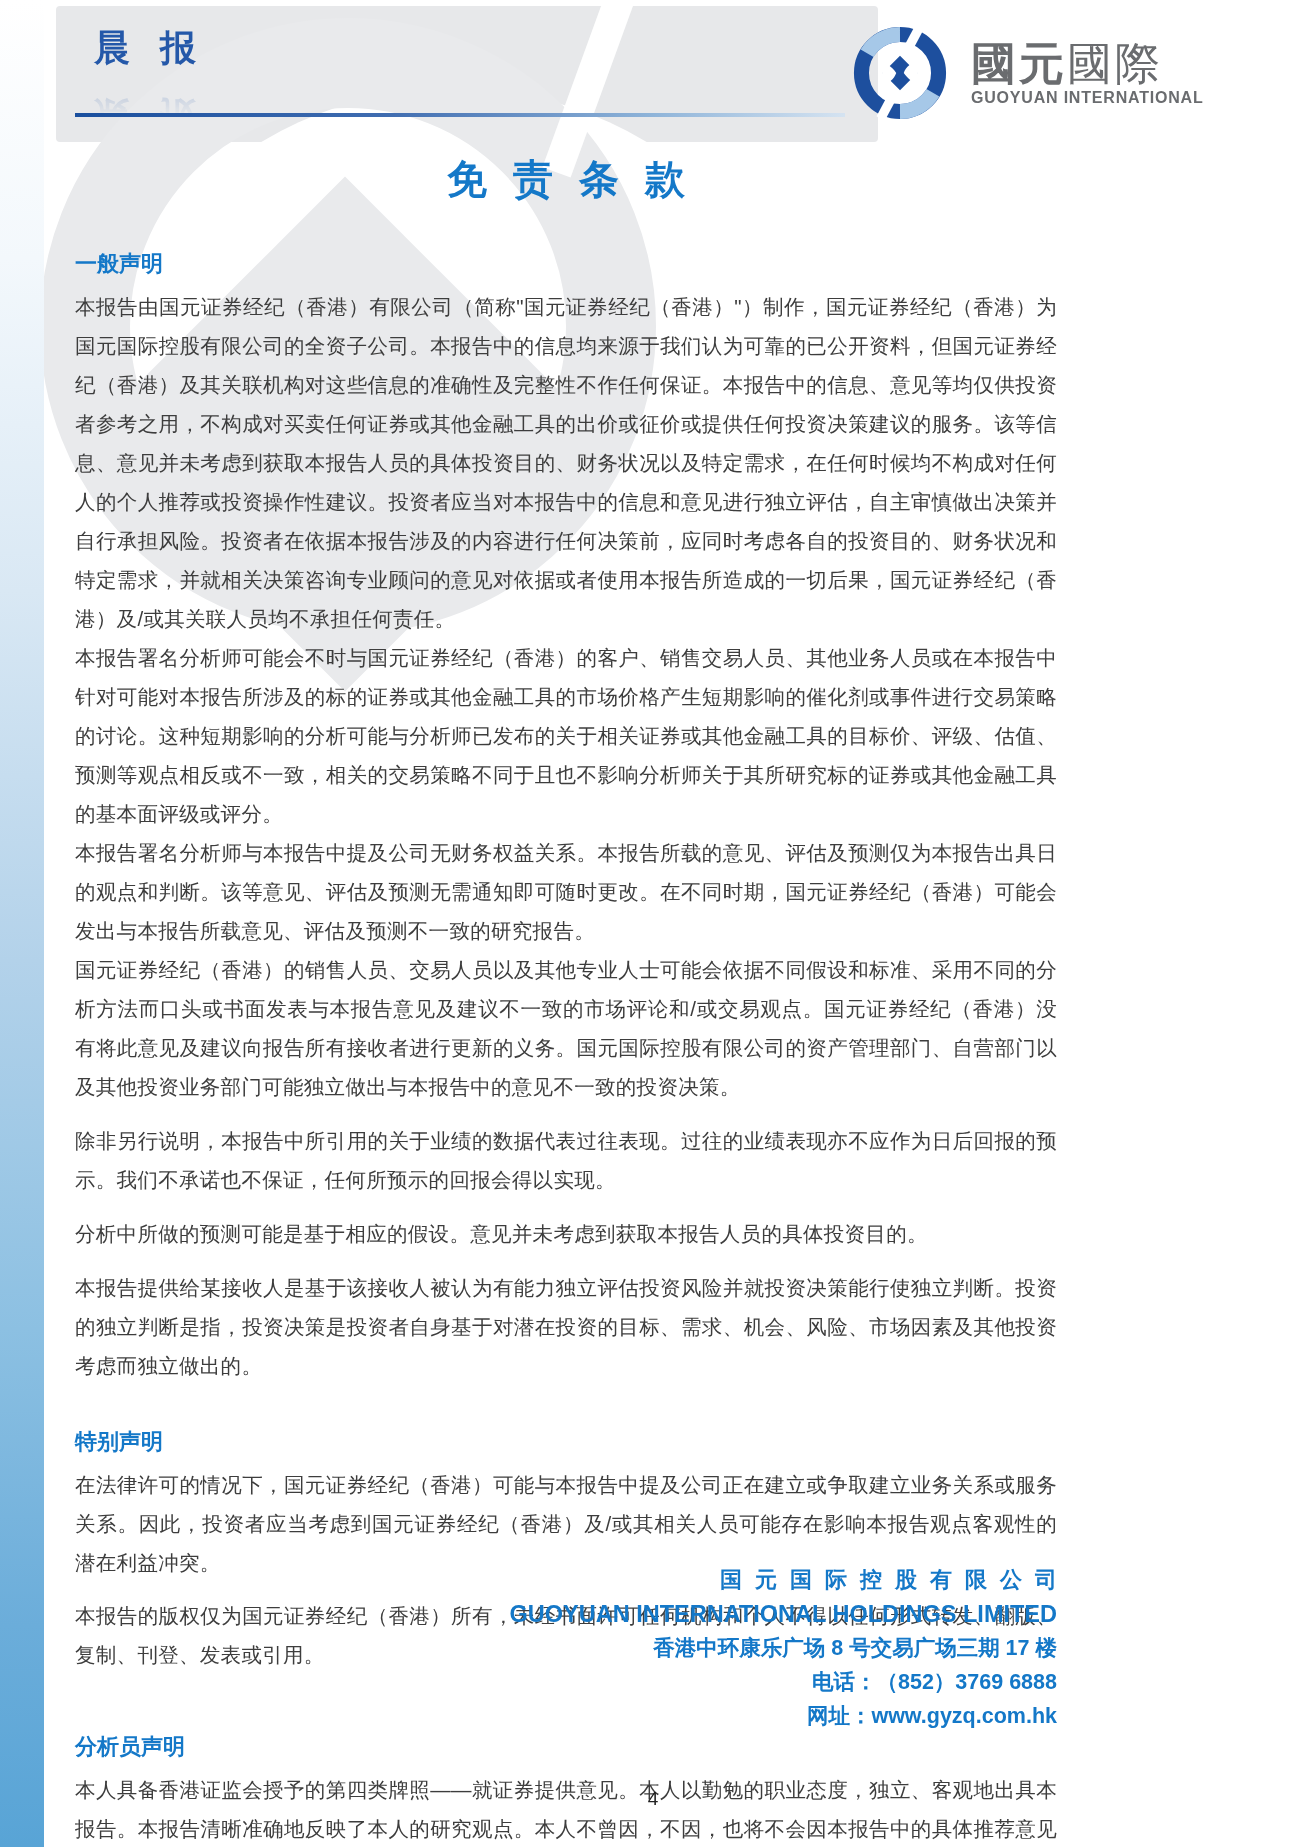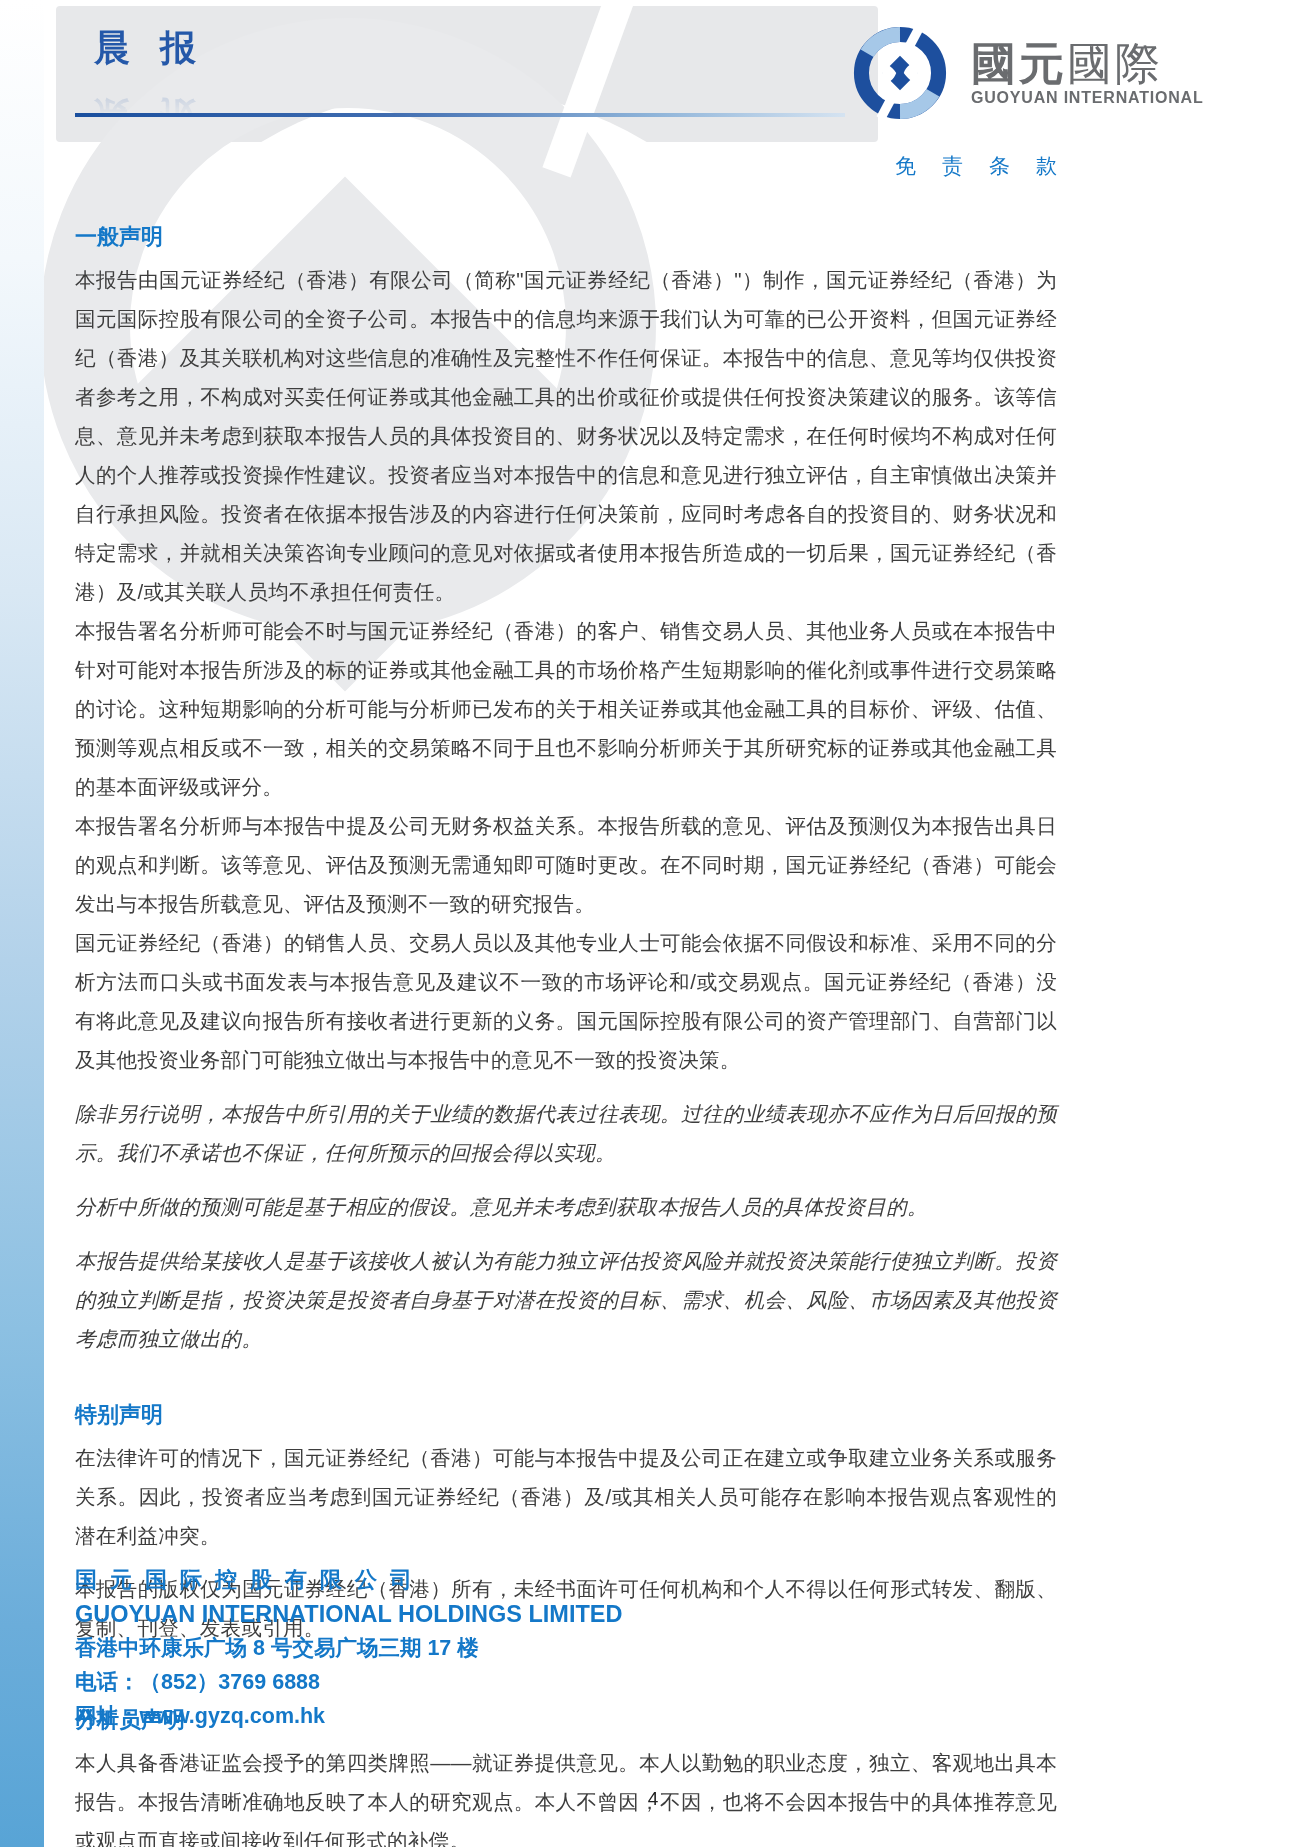--- a/index.html
+++ b/index.html
@@ -44,36 +44,36 @@
     background:linear-gradient(90deg,#1a4f9e 0%,#3f6cb0 40%,#8fb4d9 75%,#d5e3f1 100%);
   }
   .brand{position:absolute; left:853px; top:26px; display:flex; align-items:center; gap:24px; z-index:4;}
   .brand-zh{font-size:45px; color:#6a6c6f; letter-spacing:3px; line-height:1.1; white-space:nowrap;}
   .brand-zh .b{font-weight:700;}
   .brand-zh .l{font-weight:300;}
   .brand-en{font-size:16px; font-weight:600; color:#6a6c6f; letter-spacing:.8px; margin-top:0; white-space:nowrap;}
   
   .content{position:absolute; left:75px; top:152px; width:982px; z-index:2;}
   .doc-title{
-    margin:0 -26px 42px 0; text-align:right; font-size:21px; font-weight:400;
+    margin:0 -26px 42px 0; text-align:center; font-size:40px; font-weight:700;
     letter-spacing:26px; color:#1478c8;
   }
   .sec-h{margin:0 0 8px 0; font-size:22px; font-weight:700; color:#1478c8;}
   .para{
     margin:0; font-size:20.5px; color:#3d3d3d; line-height:39px;
     text-align:justify; letter-spacing:.3px;
   }
-  section:nth-of-type(1) .para:nth-of-type(n+5){margin-top:15px;font-style:italic;}
+  section:nth-of-type(1) .para:nth-of-type(n+5){margin-top:15px;}
   section:nth-of-type(2) .para:nth-of-type(2){margin-top:14px;}
   section + section{margin-top:42px;}
   section:nth-of-type(3){margin-top:58px;}
   
   .company{
     position:absolute; left:75px; top:1563px; width:982px; z-index:2;
-    text-align:left; color:#1478c8; font-weight:700; line-height:34px;
+    text-align:right; color:#1478c8; font-weight:700; line-height:34px;
   }
   .f-zh{font-size:22px; letter-spacing:13px; margin-right:-13px;}
   .f-en{font-size:23.5px;}
   .f-line{font-size:21.5px;}
   .pageno{
     position:absolute; left:0; top:1788px; width:1306px; z-index:2;
     text-align:center; font-size:19px; color:#222222;
   }
 </style>
 </head>

